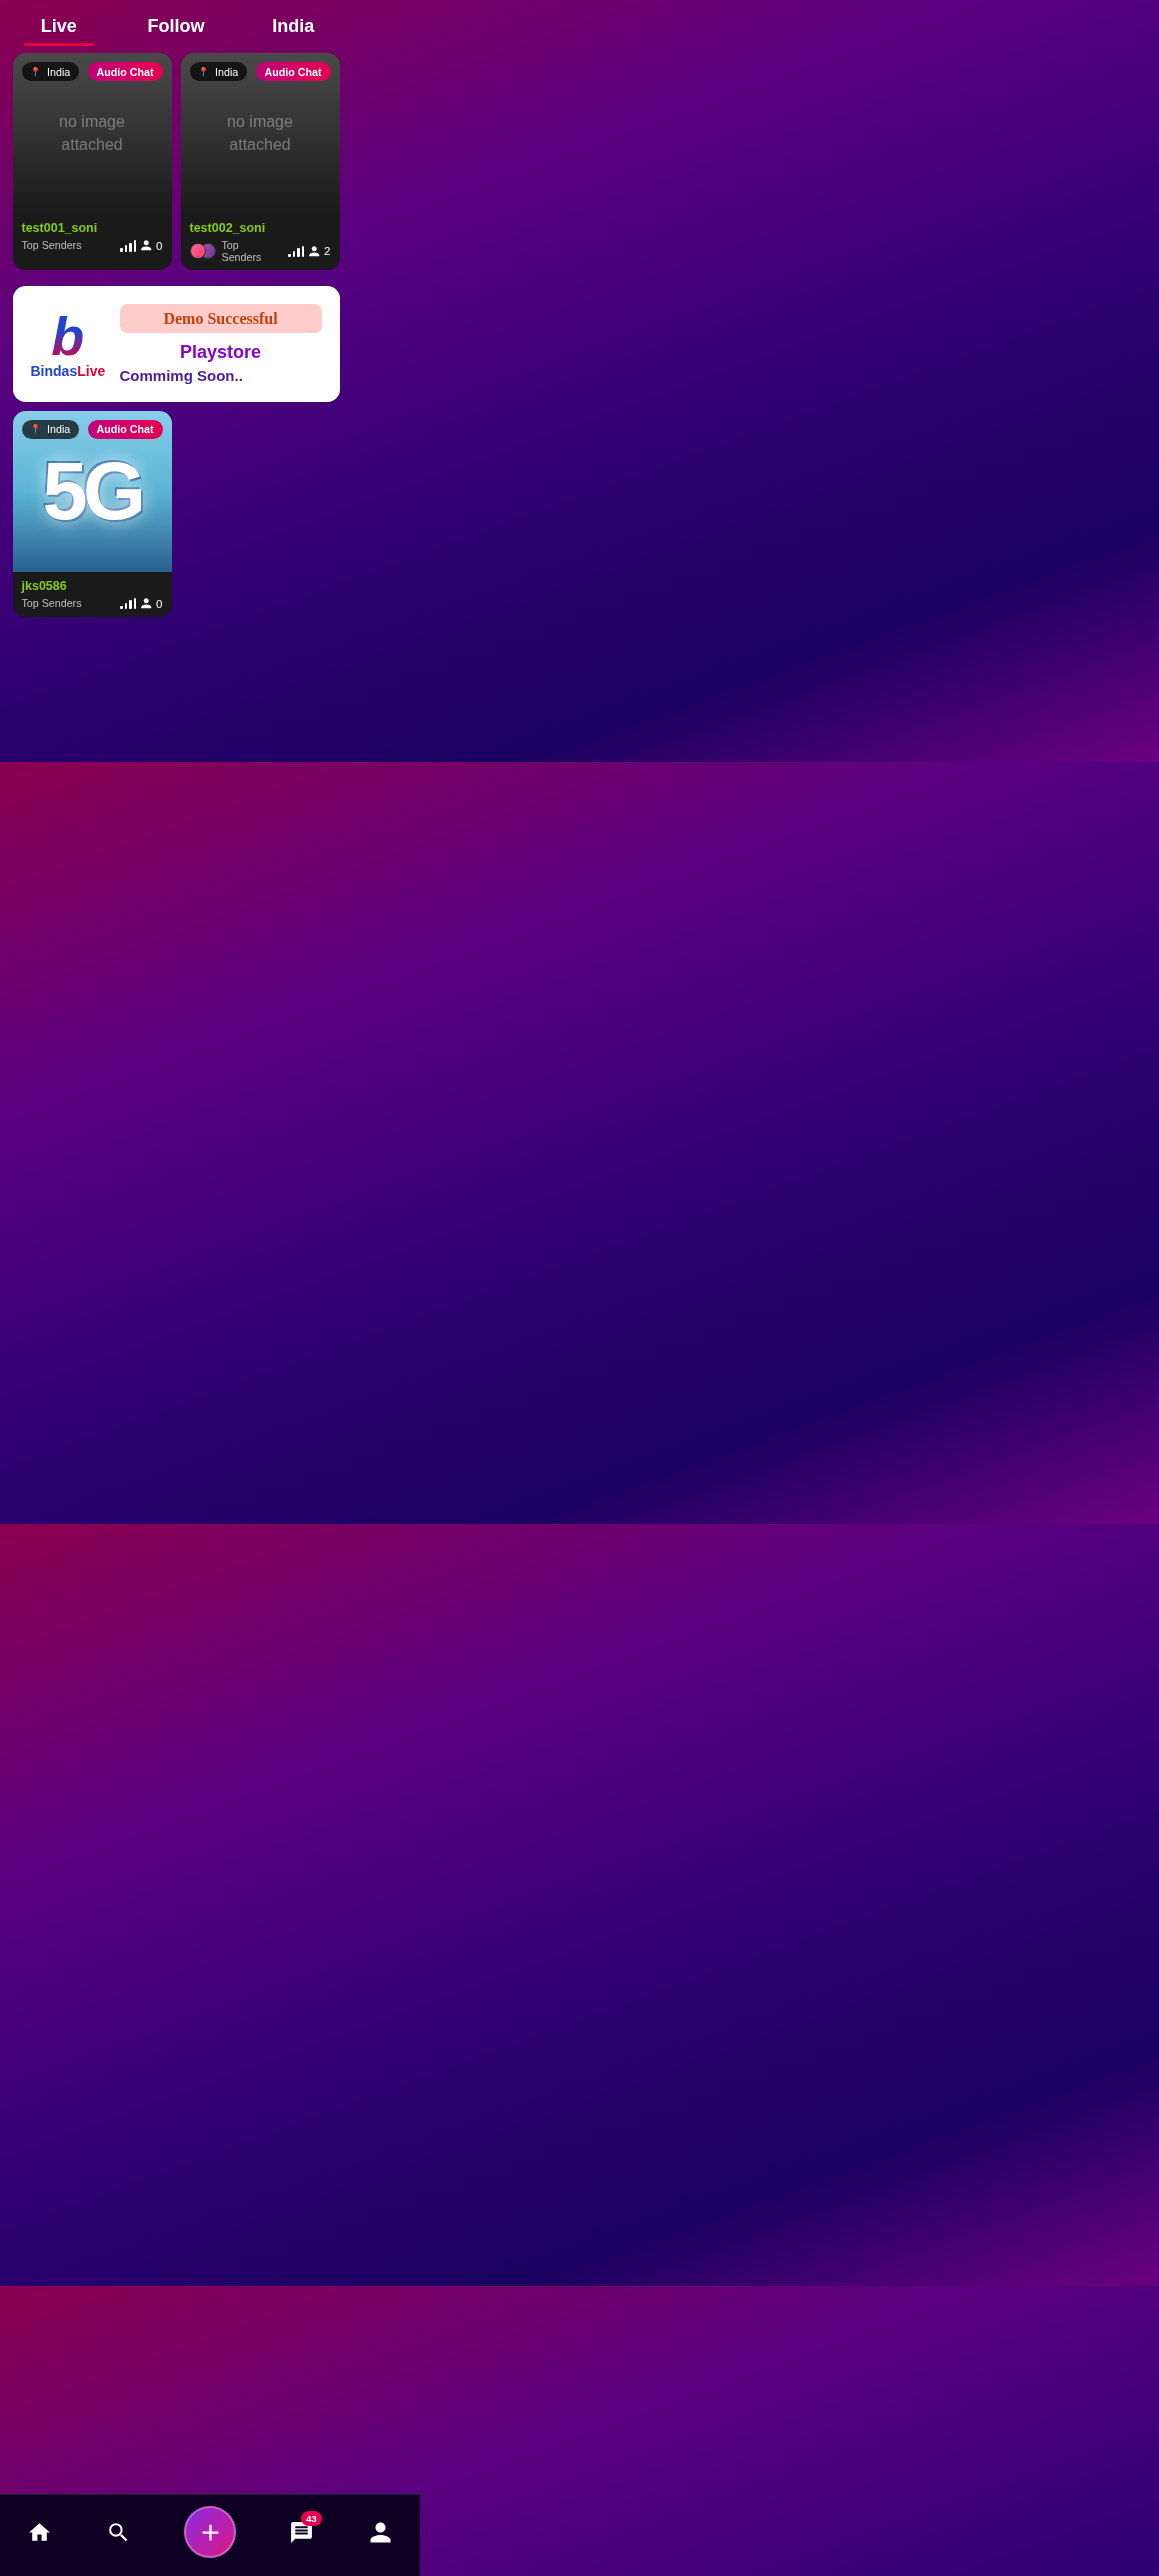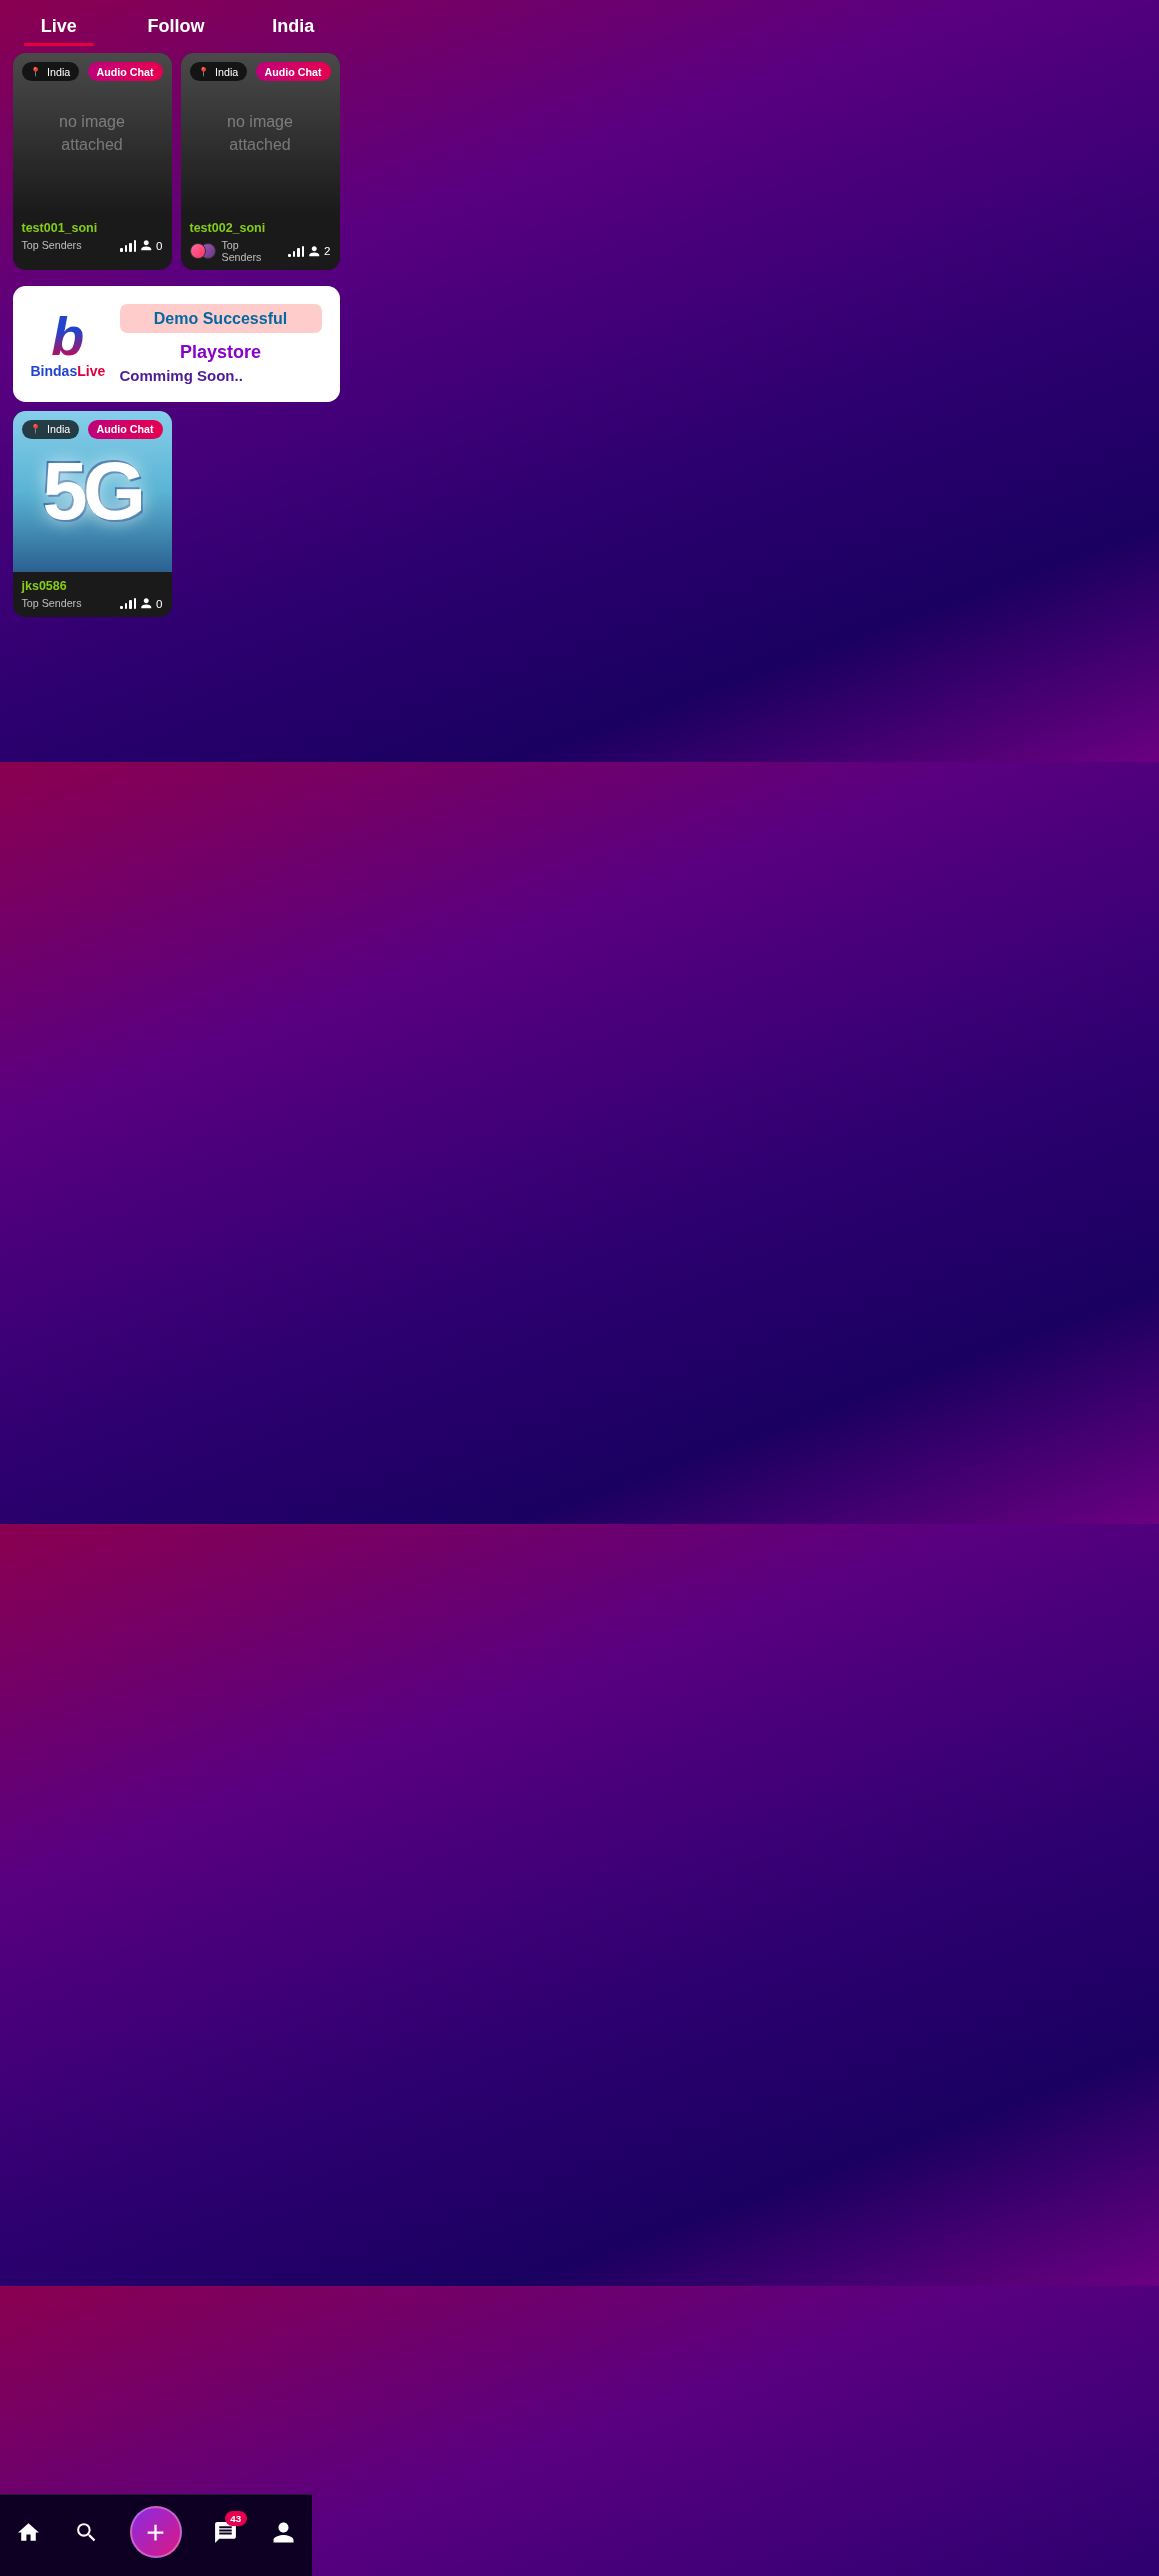--- a/index.html
+++ b/index.html
@@ -267,23 +267,24 @@
     .banner-text {
       flex: 1;
     }
 
     .demo-success {
       background: #ffcccc;
       border-radius: 7.2px;
       padding: 5.4px 10.7px;
       font-size: 16px;
       font-weight: 900;
-      color: #0369a1;
+      color: #c2410c;
       text-align: center;
       margin-bottom: 9px;
+      font-family: Liberation Serif, serif;
     }
 
     .playstore-text {
       font-size: 18px;
       font-weight: 900;
       color: #8800cc;
       text-align: center;
     }
 
     .coming-soon {
@@ -295,21 +296,21 @@
 
     
     .cards-single {
       padding: 0 12.5px;
     }
 
     
     .bottom-nav {
       position: fixed;
       bottom: 0;
-      width: 312px;
+      width: 420px;
       background: rgba(10,0,30,0.95);
       display: flex;
       justify-content: space-around;
       align-items: center;
       padding: 10.7px 0 18px 0;
       border-top: 0.9px solid rgba(255,255,255,0.1);
     }
 
     .nav-item {
       display: flex;

